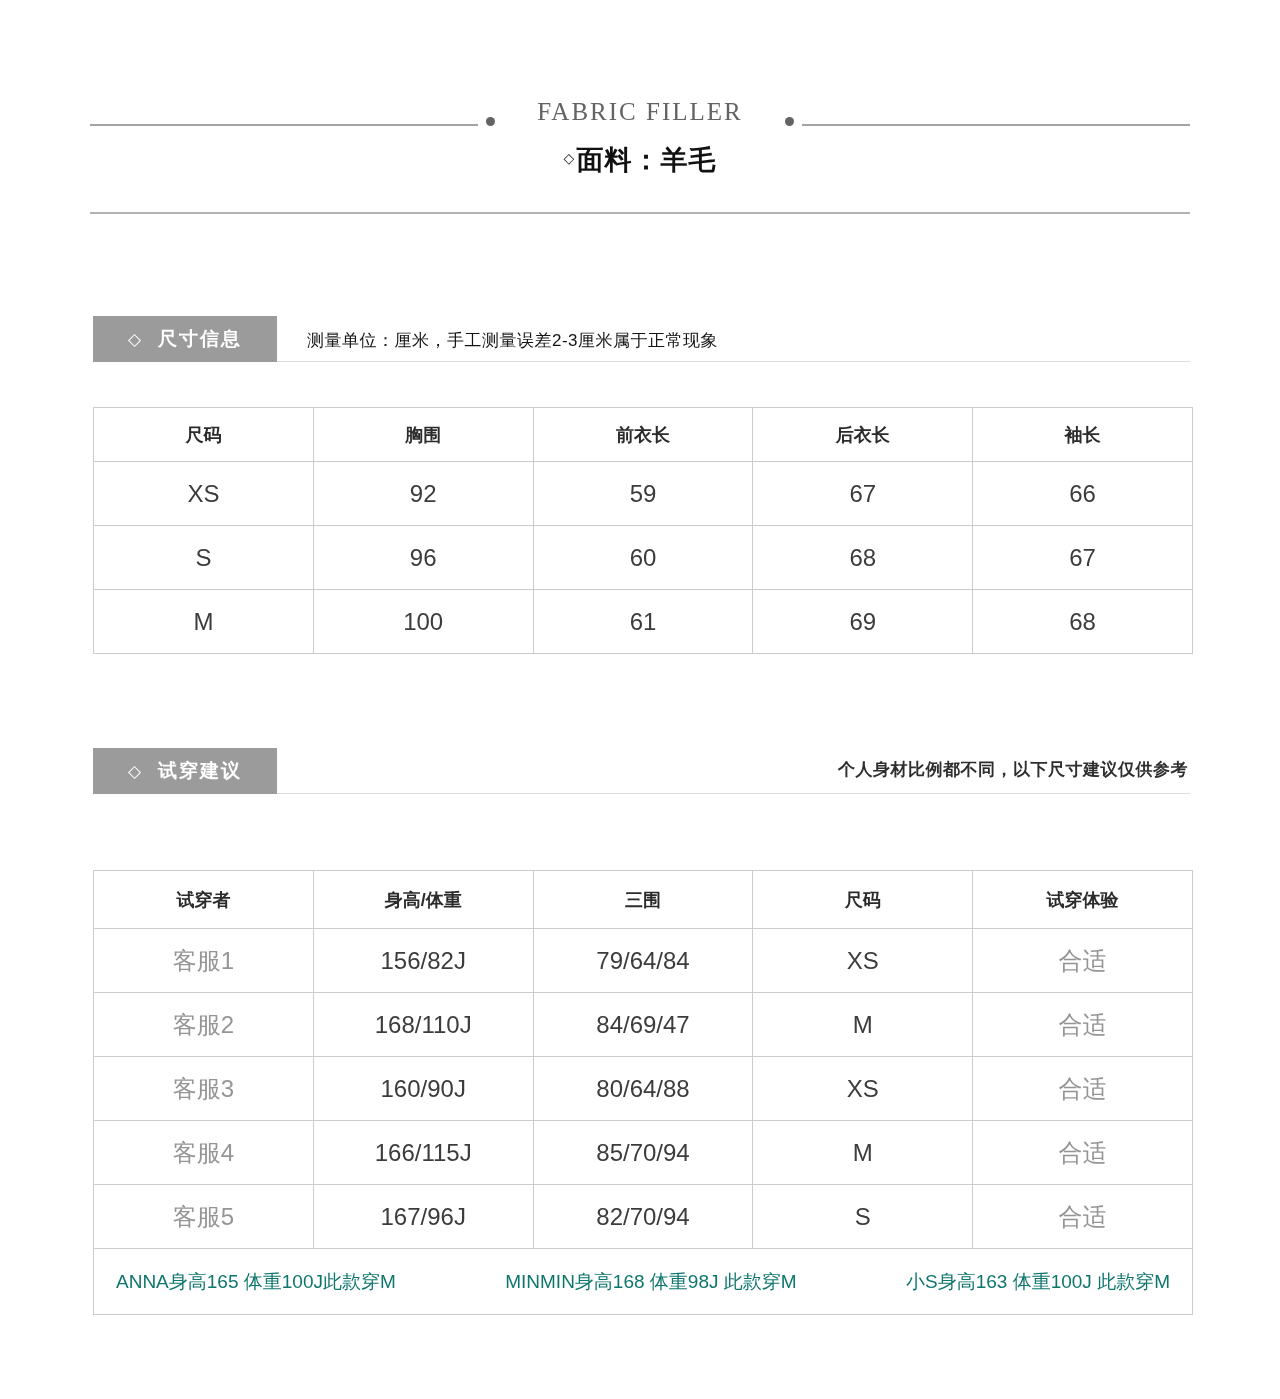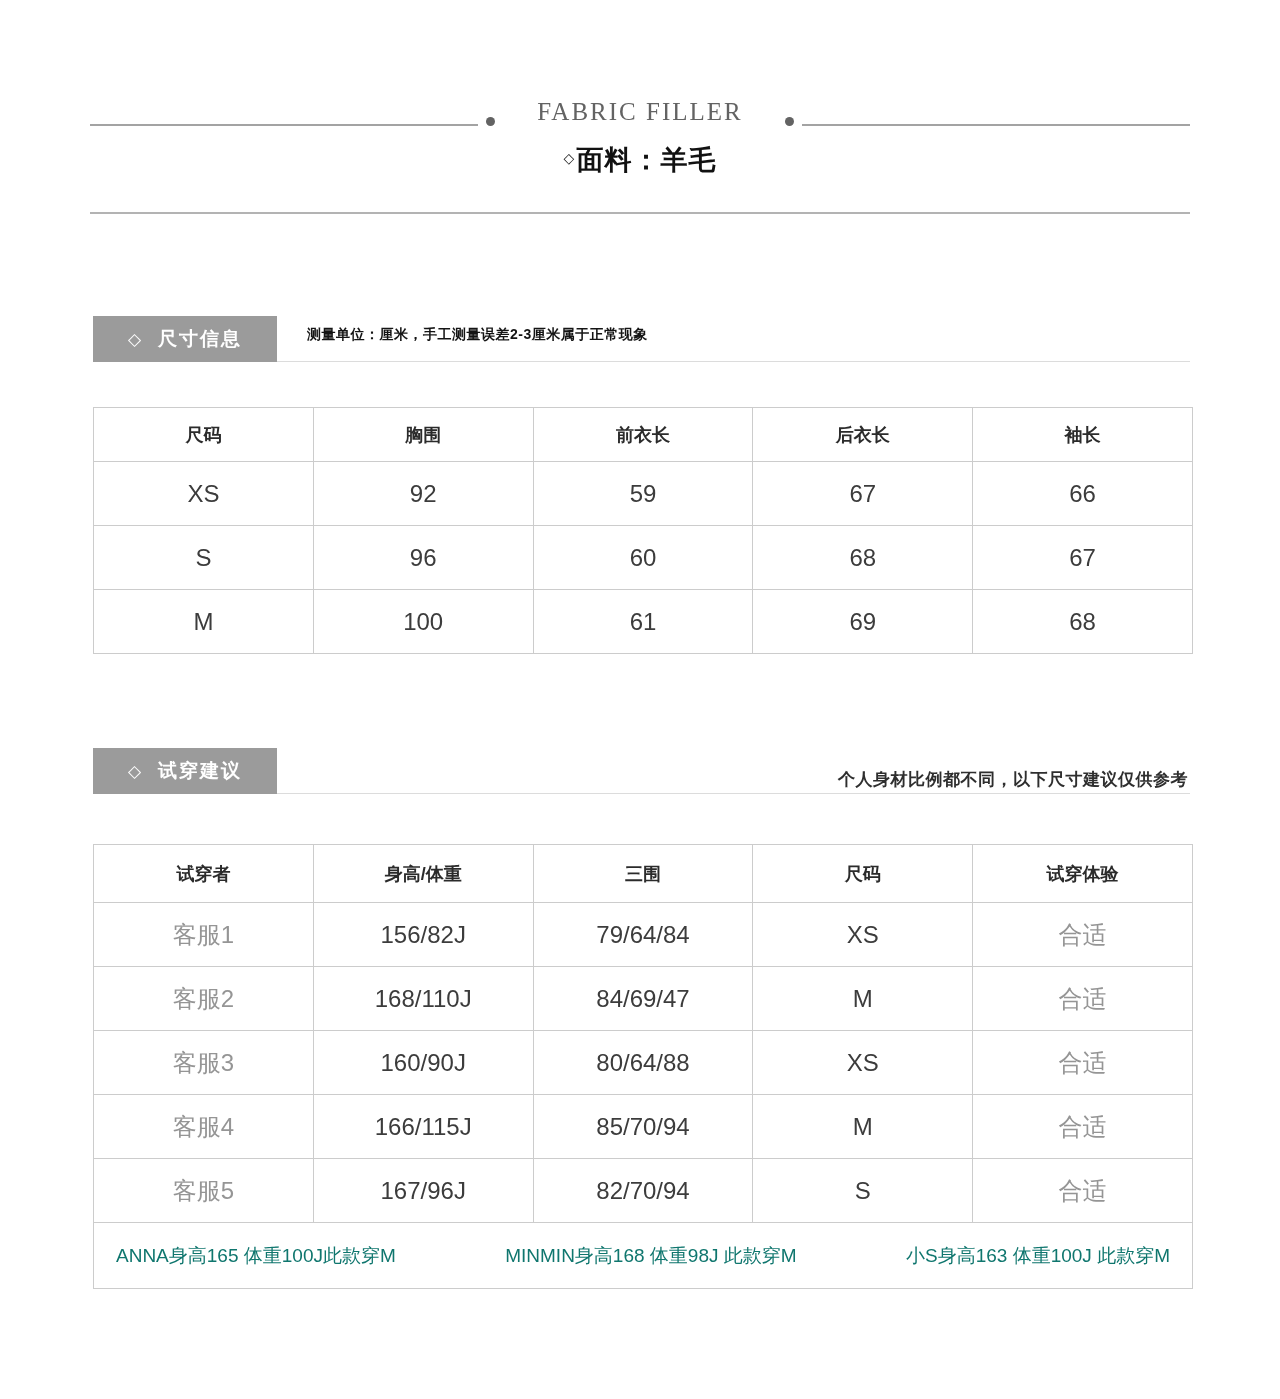--- a/index.html
+++ b/index.html
@@ -58,26 +58,26 @@
     position: absolute; left: 3px; top: 0;
     width: 184px; height: 46px;
     background: #9b9b9b;
     color: #ffffff;
     font-size: 19px; font-weight: bold;
     letter-spacing: 2px;
     display: flex; align-items: center; justify-content: center;
   }
   .section-label .label-diamond { font-weight: normal; font-size: 17px; margin-right: 17px; letter-spacing: 0; }
   .section-note-left {
-    position: absolute; left: 217px; bottom: 18px;
-    font-size: 14px; font-weight: bold; color: #141414;
+    position: absolute; left: 217px; bottom: 10px;
+    font-size: 17px; font-weight: normal; color: #141414;
     letter-spacing: 0.5px;
   }
   .section-note-right {
-    position: absolute; right: 2px; bottom: 3px;
+    position: absolute; right: 2px; bottom: 13px;
     font-size: 17px; font-weight: bold; color: #2e2e2e;
     letter-spacing: 0.5px;
   }
   .section-underline {
     position: absolute; left: 187px; right: 0; bottom: 0;
     height: 1px; background: #dcdcdc;
   }
 
   
   table {
@@ -92,21 +92,21 @@
     vertical-align: middle;
     padding: 0;
   }
   th { font-size: 18px; font-weight: bold; color: #2b2b2b; }
   td { font-size: 24px; color: #3c3c3c; }
 
   #size-table { margin-top: 45px; }
   #size-table th { height: 54px; }
   #size-table td { height: 64px; }
 
-  #fit-table { margin-top: 50px; }
+  #fit-table { margin-top: 76px; }
   #fit-table th { height: 58px; }
   #fit-table tbody td { height: 64px; }
   #fit-table tbody td:first-child,
   #fit-table tbody td:last-child { color: #959595; }
   #fit-table tfoot td { height: 66px; font-size: 19px; color: #0f766e; }
   .footer-flex {
     display: flex;
     justify-content: space-between;
     align-items: center;
     padding: 0 22px;

